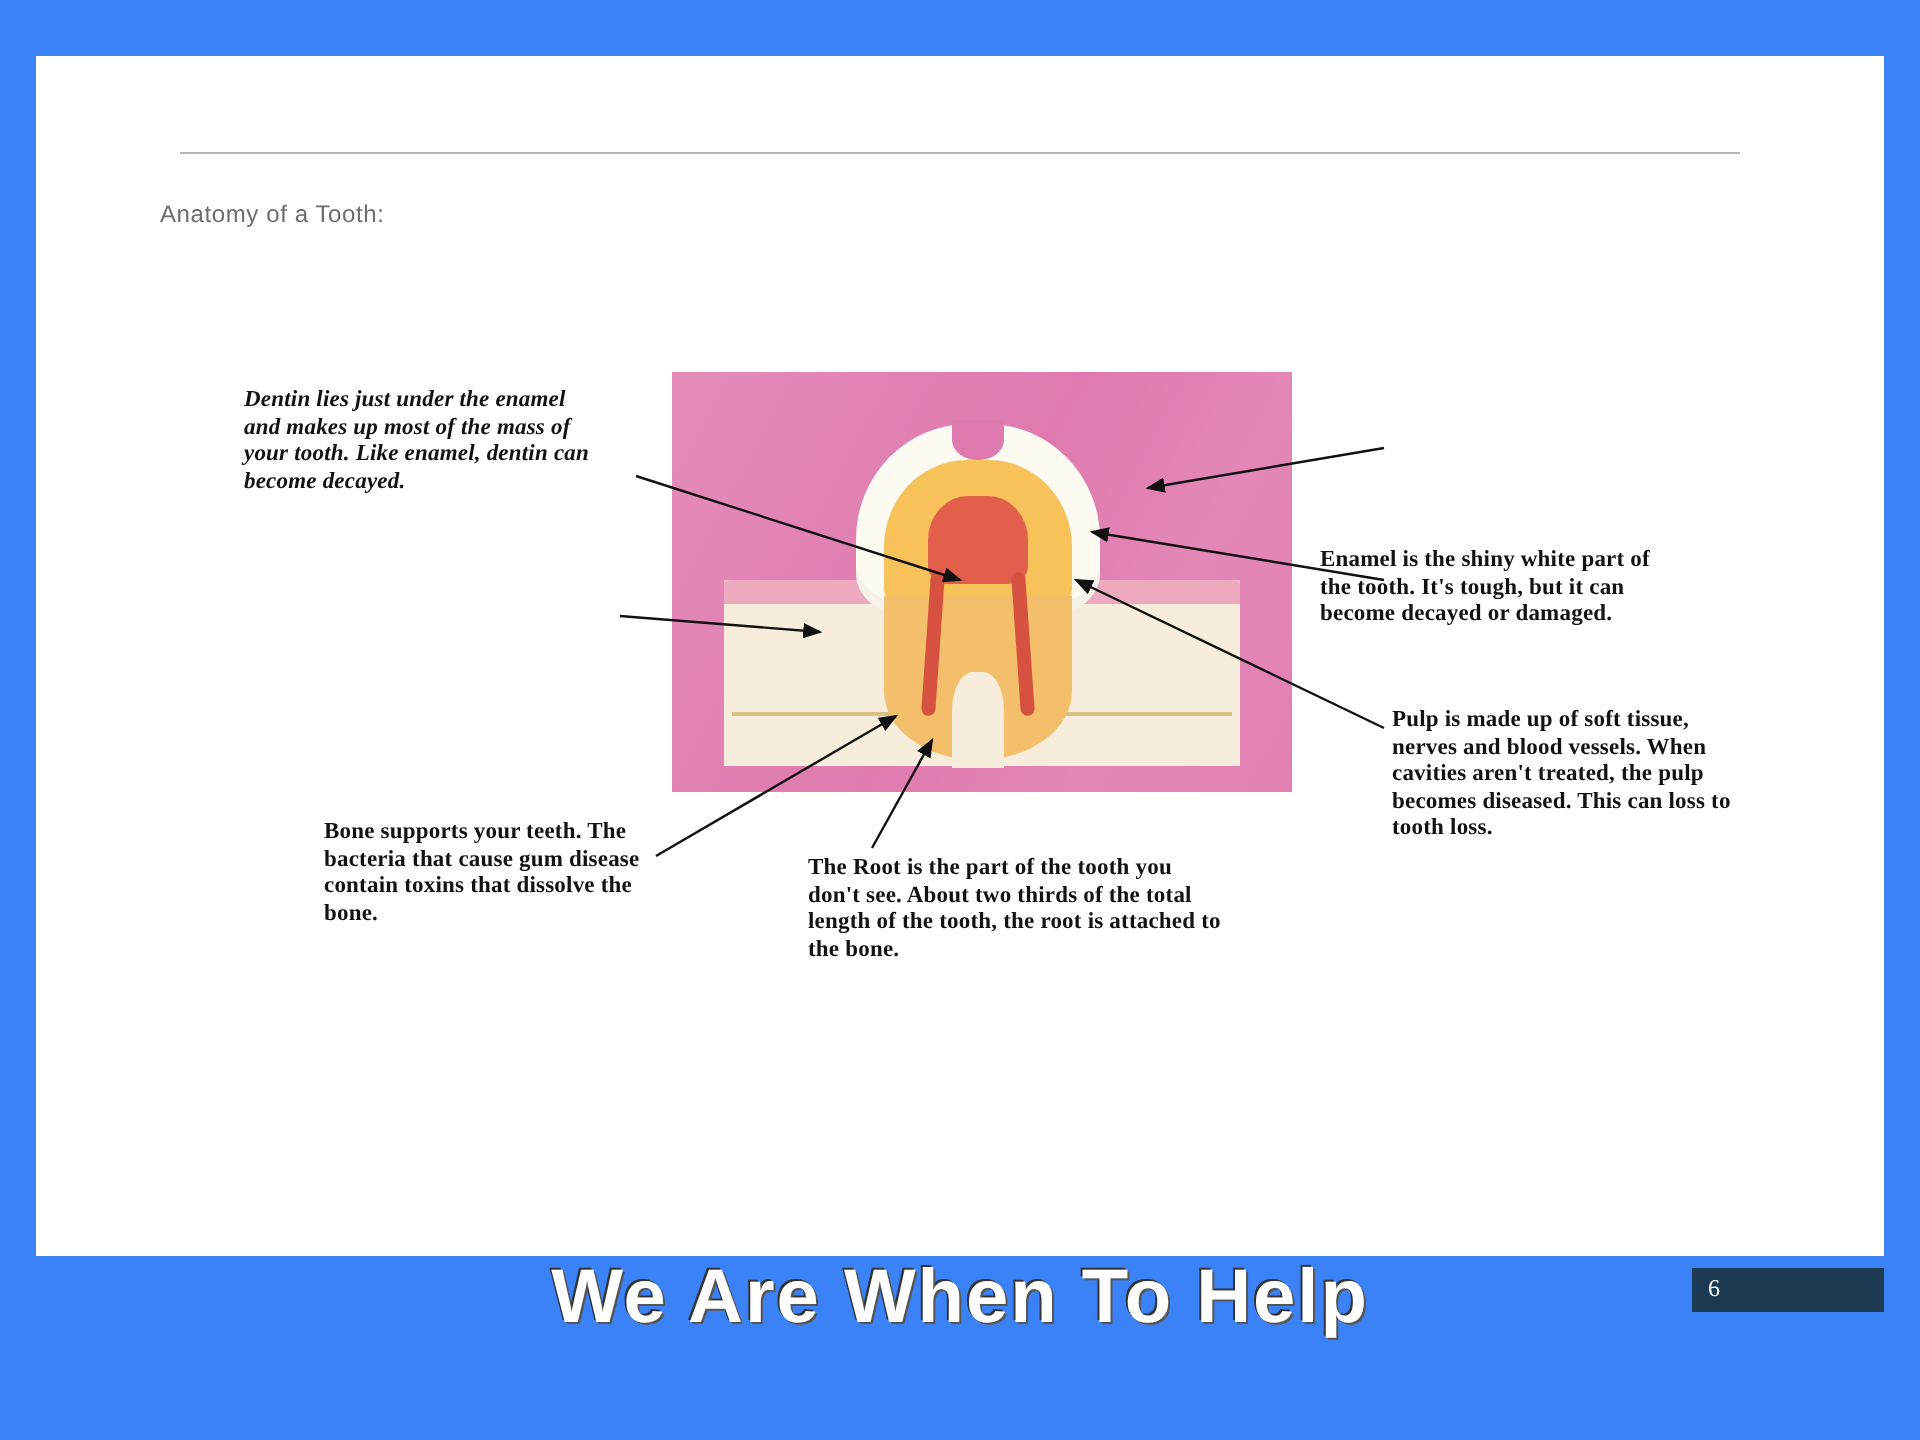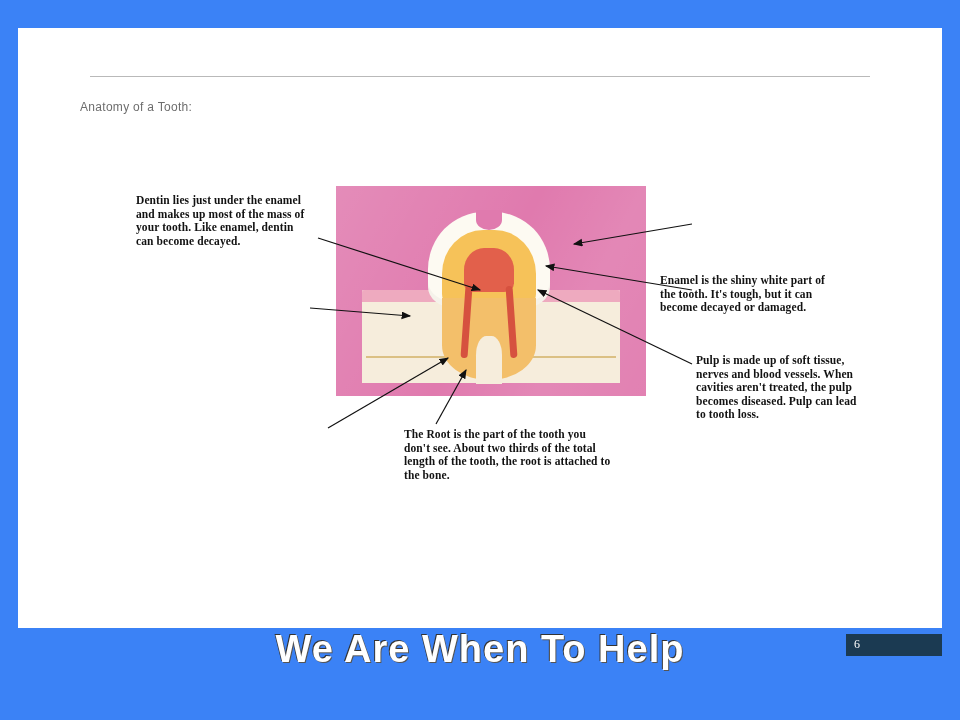--- a/index.html
+++ b/index.html
@@ -173,21 +173,21 @@
   .callout {
     position: absolute;
     font-family: "Liberation Serif", serif;
     font-size: 11.5px;
     line-height: 13.5px;
     color: #121212;
     font-weight: bold;
     letter-spacing: 0.1px;
   }
 
-  .c-dentin  { left: 118px; top: 166px; width: 178px; }
+  .c-dentin  { left: 104px; top: 166px; width: 178px; font-style: italic; }
   .c-gums    { left: 118px; top: 250px; width: 168px; }
   .c-bone    { left: 144px; top: 382px; width: 160px; }
   .c-root    { left: 386px; top: 400px; width: 210px; }
   .c-crown   { left: 678px; top: 176px; width: 160px; }
   .c-enamel  { left: 642px; top: 246px; width: 170px; }
   .c-pulp    { left: 678px; top: 326px; width: 170px; }
 
   .leaders {
     position: absolute;
     left: 0; top: 0;
@@ -266,23 +266,24 @@
       <line x1="418" y1="396" x2="448" y2="342" stroke="#111" stroke-width="1.2" marker-end="url(#ah)"></line>
 
       <line x1="674" y1="196" x2="556" y2="216" stroke="#111" stroke-width="1.2" marker-end="url(#ah)"></line>
 
       <line x1="674" y1="262" x2="528" y2="238" stroke="#111" stroke-width="1.2" marker-end="url(#ah)"></line>
 
       <line x1="674" y1="336" x2="520" y2="262" stroke="#111" stroke-width="1.2" marker-end="url(#ah)"></line>
     </svg>
 
     <div class="callout c-dentin">Dentin lies just under the enamel and makes up most of the mass of your tooth. Like enamel, dentin can become decayed.</div>
+    <div class="callout c-bone">Bone supports your teeth. The bacteria that cause gum disease contain toxins that dissolve the bone.</div>
     <div class="callout c-root">The Root is the part of the tooth you don't see. About two thirds of the total length of the tooth, the root is attached to the bone.</div>
     <div class="callout c-enamel">Enamel is the shiny white part of the tooth. It's tough, but it can become decayed or damaged.</div>
-    <div class="callout c-pulp">Pulp is made up of soft tissue, nerves and blood vessels. When cavities aren't treated, the pulp becomes diseased. Pulp can lead to tooth loss.</div>
+    <div class="callout c-pulp">Pulp is made up of soft tissue, nerves and blood vessels. When cavities aren't treated, the pulp becomes diseased. This can loss to tooth loss.</div>
   </div>
 
   <div class="bottom-text">We Are When To Help</div>
   <div class="page-badge">
     <span class="num">6</span>
   </div>
 
 </div>
 
 </body></html>

